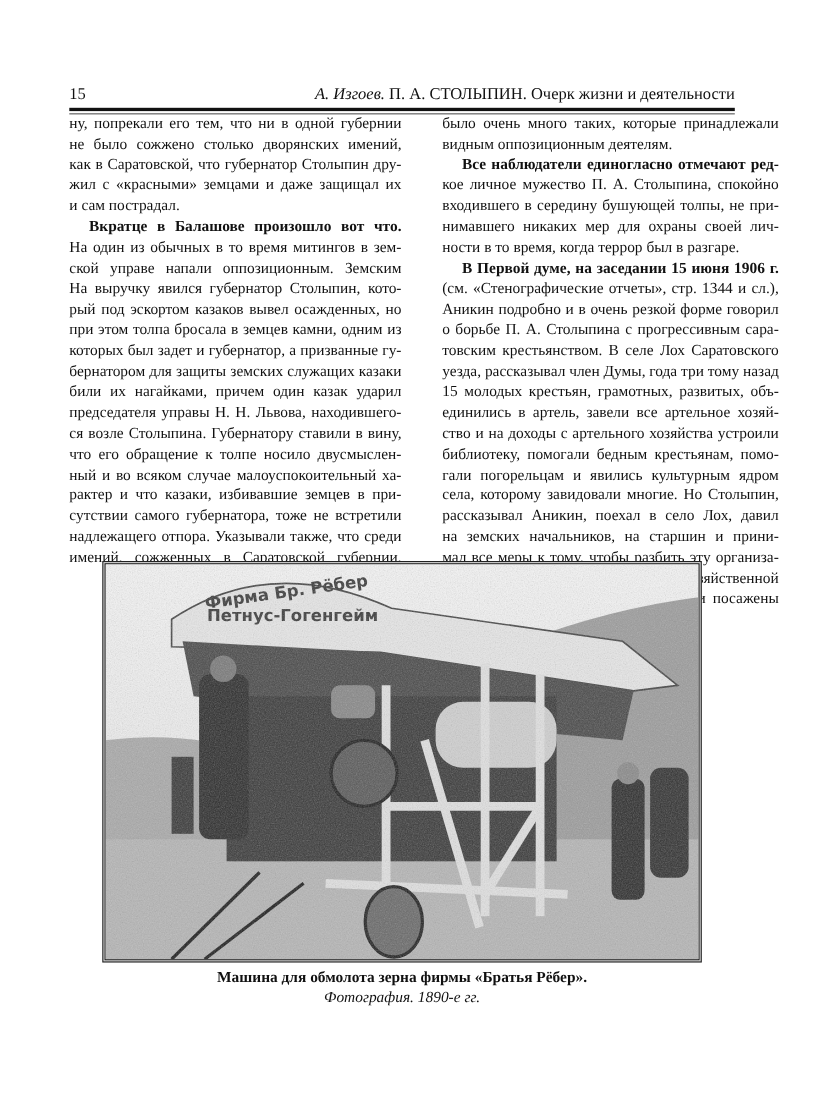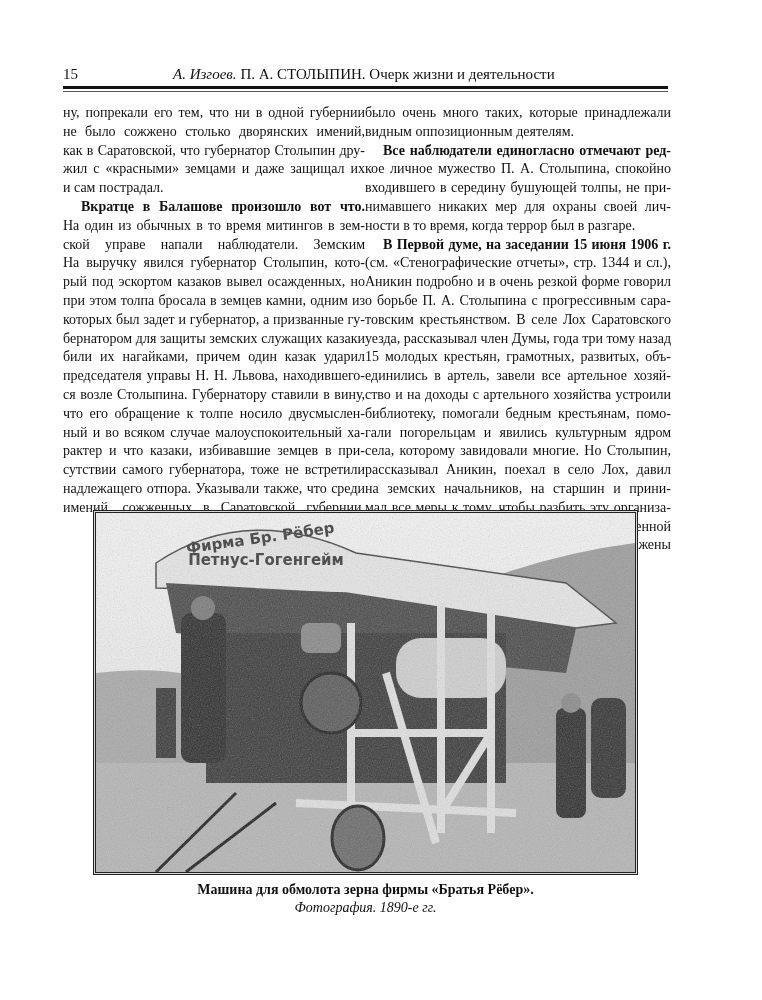--- a/index.html
+++ b/index.html
@@ -1,27 +1,27 @@
 <!DOCTYPE html>
 <html><head>
 <meta charset="utf-8">
 <style>
   html, body { margin: 0; padding: 0; background: #ffffff; }
   body { width: 762px; height: 1000px; position: relative; overflow: hidden;
          font-family: "Liberation Serif", "DejaVu Serif", serif; color: #111; }
-  .header { position: absolute; left: 63px; top: 60px; width: 605px; height: 34px; }
+  .header { position: absolute; left: 63px; top: 72px; width: 605px; height: 34px; }
   .page-num { position: absolute; left: 0; top: 6px; font-size: 15px; }
-  .running-title { position: absolute; left: 110px; right: 0; top: 6px; text-align: left; font-size: 15px; white-space: nowrap; }
+  .running-title { position: absolute; left: 110px; right: 0; top: 6px; text-align: right; font-size: 15px; white-space: nowrap; }
   .running-title .author { font-style: italic; }
   .rule-thick { position: absolute; left: 0; top: 26px; width: 605px; height: 3px; background: #111; }
   .rule-thin { position: absolute; left: 0; top: 31px; width: 605px; height: 1px; background: #555; }
 
   .col { position: absolute; top: 104px; width: 302px; font-size: 14px; line-height: 18.8px; }
   .col-left { left: 63px; }
-  .col-right { left: 365px; width: 306px; }
+  .col-right { left: 402px; width: 306px; }
   .line { display: block; text-align: justify; text-align-last: justify; white-space: nowrap; }
   .line.end { text-align-last: left; }
   .line.ind { padding-left: 18px; font-weight: bold; }
 
   .photo-frame { position: absolute; left: 93px; top: 510px; width: 545px; height: 365px;
                  border: 3px double #222; box-sizing: border-box; background: #d8d8d8; overflow: hidden; }
   .photo-frame svg { display: block; width: 100%; height: 100%; }
 
   .caption { position: absolute; left: 63px; width: 605px; text-align: center; font-size: 14px; }
   .caption-title { top: 882px; font-weight: bold; }
@@ -38,21 +38,21 @@
 </div>
 
 <div class="col col-left" id="col-left">
     <span class="line">ну, попрекали его тем, что ни в одной губернии</span>
     <span class="line">не было сожжено столько дворянских имений,</span>
     <span class="line">как в Саратовской, что губернатор Столыпин дру-</span>
     <span class="line">жил с «красными» земцами и даже защищал их</span>
     <span class="line end">и сам пострадал.</span>
     <span class="line ind">Вкратце в Балашове произошло вот что.</span>
     <span class="line">На один из обычных в то время митингов в зем-</span>
-    <span class="line">ской управе напали наблюдатели. Земским</span>
+    <span class="line">ской управе напали оппозиционным. Земским</span>
     <span class="line">На выручку явился губернатор Столыпин, кото-</span>
     <span class="line">рый под эскортом казаков вывел осажденных, но</span>
     <span class="line">при этом толпа бросала в земцев камни, одним из</span>
     <span class="line">которых был задет и губернатор, а призванные гу-</span>
     <span class="line">бернатором для защиты земских служащих казаки</span>
     <span class="line">били их нагайками, причем один казак ударил</span>
     <span class="line">председателя управы Н. Н. Львова, находившего-</span>
     <span class="line">ся возле Столыпина. Губернатору ставили в вину,</span>
     <span class="line">что его обращение к толпе носило двусмыслен-</span>
     <span class="line">ный и во всяком случае малоуспокоительный ха-</span>

